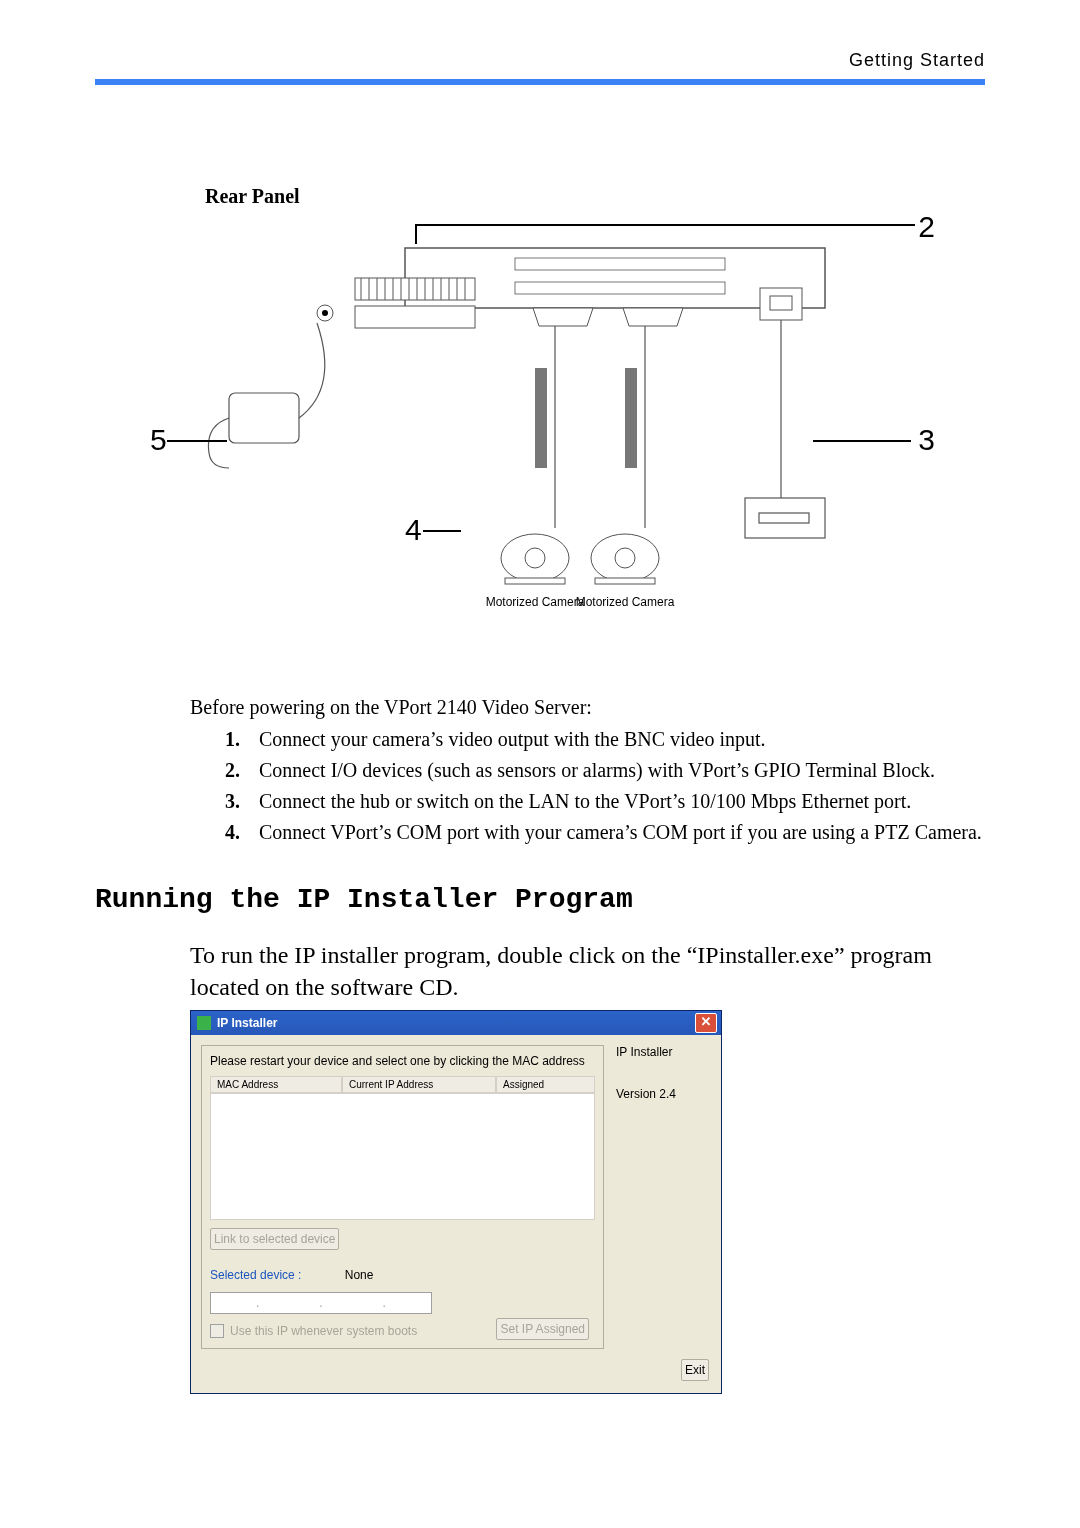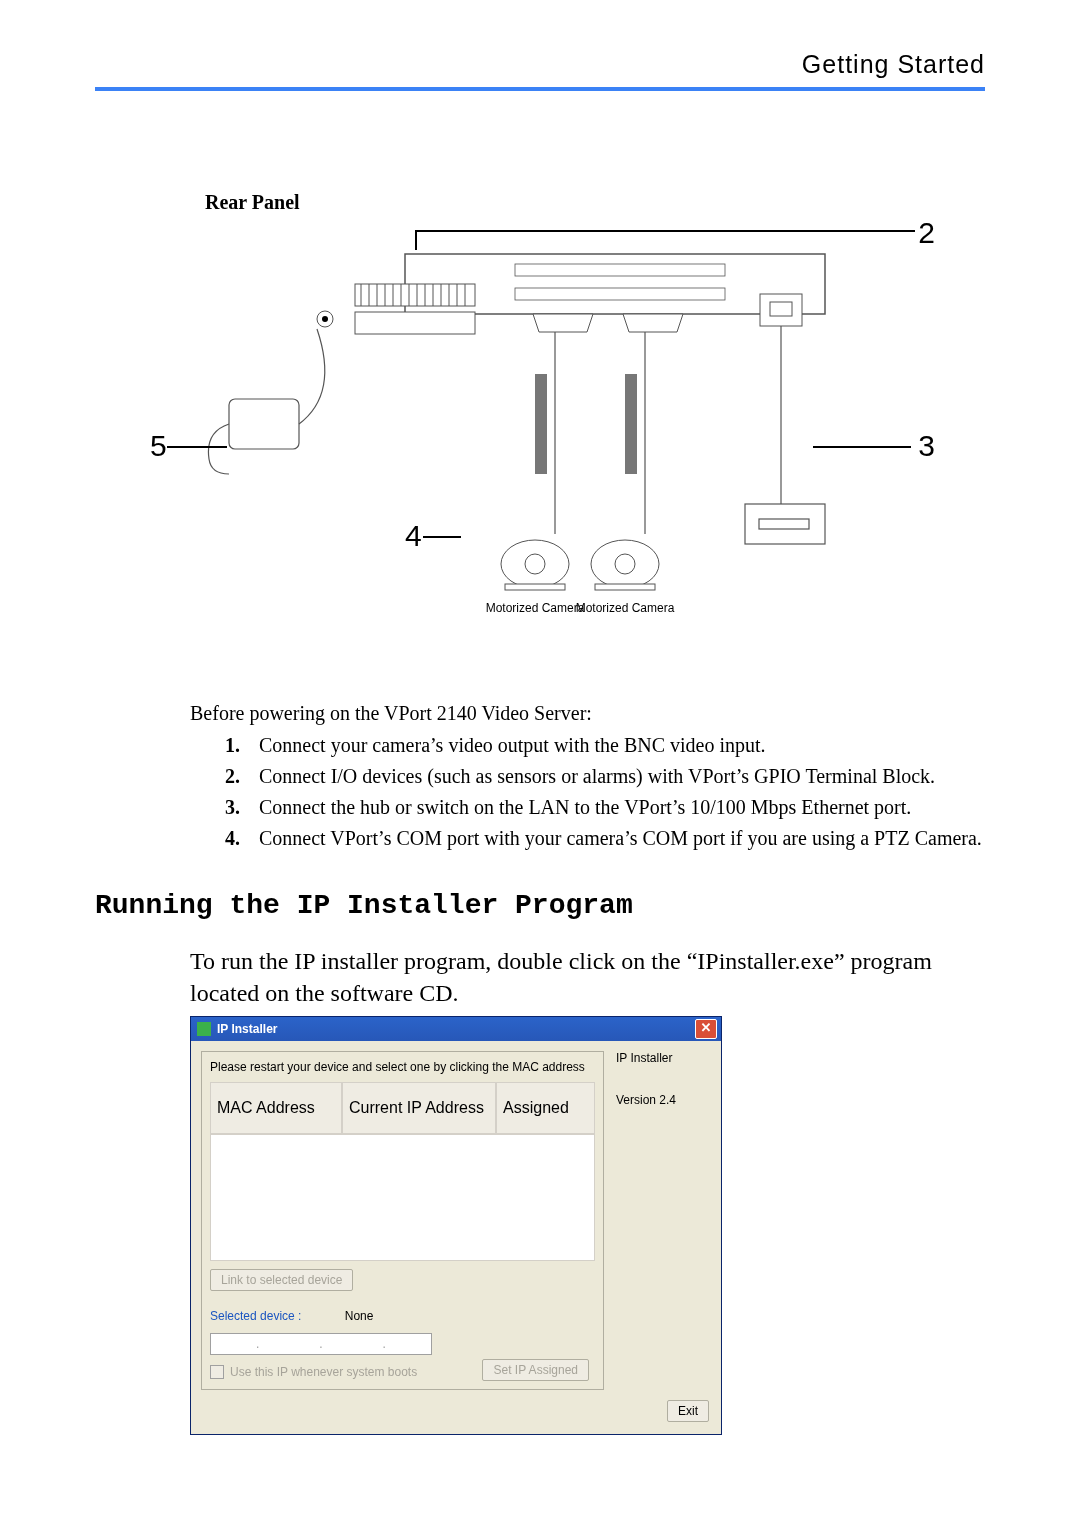--- a/index.html
+++ b/index.html
@@ -10,24 +10,24 @@
       color: #000;
       width: 1080px;
     }
     .page {
       padding: 50px 95px 60px 95px;
       box-sizing: border-box;
     }
     .header-bar {
       text-align: right;
       font-family: Arial, Helvetica, sans-serif;
-      font-size: 25px;
+      font-size: 18px;
       letter-spacing: 1px;
       padding-bottom: 8px;
-      border-bottom: 4px solid #3b82f6;
+      border-bottom: 6px solid #3b82f6;
     }
     .rear-panel-title {
       font-family: "Times New Roman", Times, serif;
       font-weight: bold;
       font-size: 20px;
       margin-top: 100px;
       margin-left: 110px;
       margin-bottom: 10px;
     }
     .diagram-container {
@@ -160,39 +160,39 @@
     .instr {
       margin-bottom: 8px;
     }
     .list-head-row {
       display: flex;
       background: #efece3;
     }
     .list-head {
       border: 1px solid #d4d0c8;
       background: #efece3;
-      padding: 16px 6px;
-      font-size: 16px;
+      padding: 2px 6px;
+      font-size: 10px;
     }
     .lh-mac { width: 118px; }
     .lh-ip  { width: 140px; }
     .lh-as  { width: 85px; }
     .list-body {
       background: #fff;
       border: 1px solid #d4d0c8;
       height: 125px;
     }
     .link-row {
       margin-top: 8px;
     }
     .btn {
       display: inline-block;
       border: 1px solid #b0aea0;
       background: #efece3;
-      padding: 3px 10px;
+      padding: 3px 3px;
       color: #a7a49a;
       border-radius: 2px;
     }
     .btn-enabled {
       color: #000;
     }
     .selected-row {
       margin-top: 18px;
     }
     .sel-label { color: #1a55c0; }

